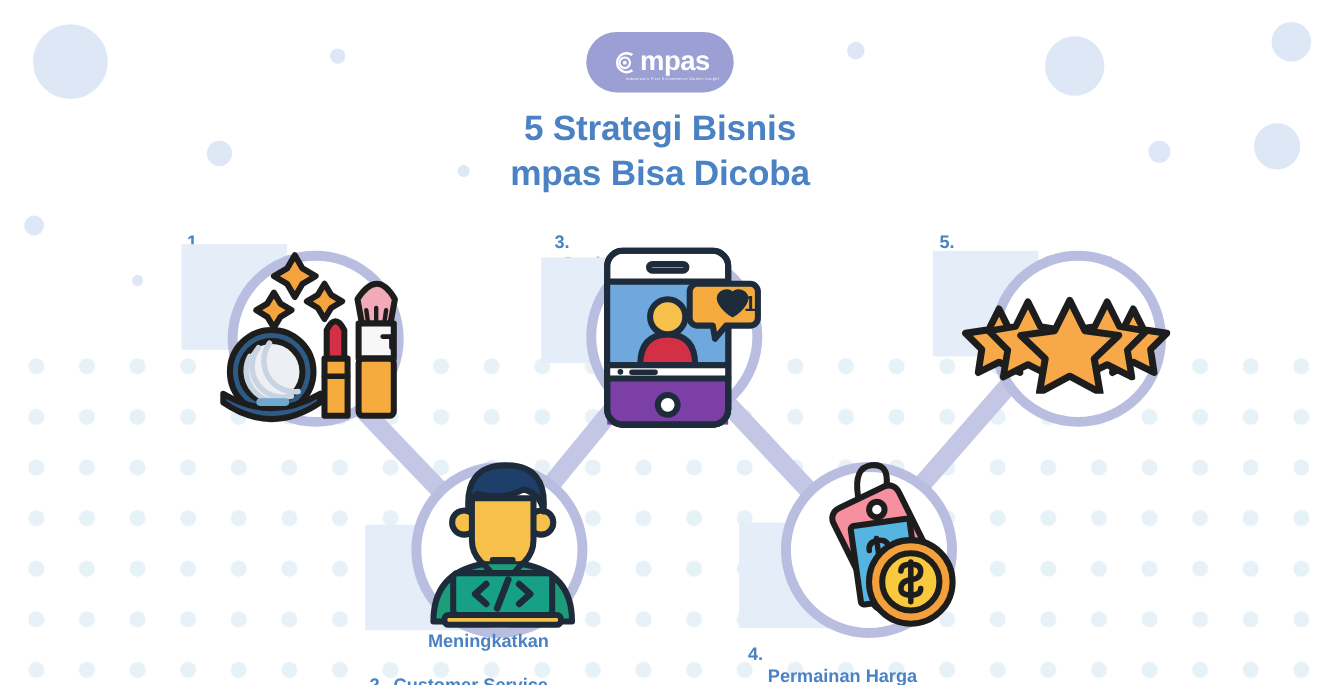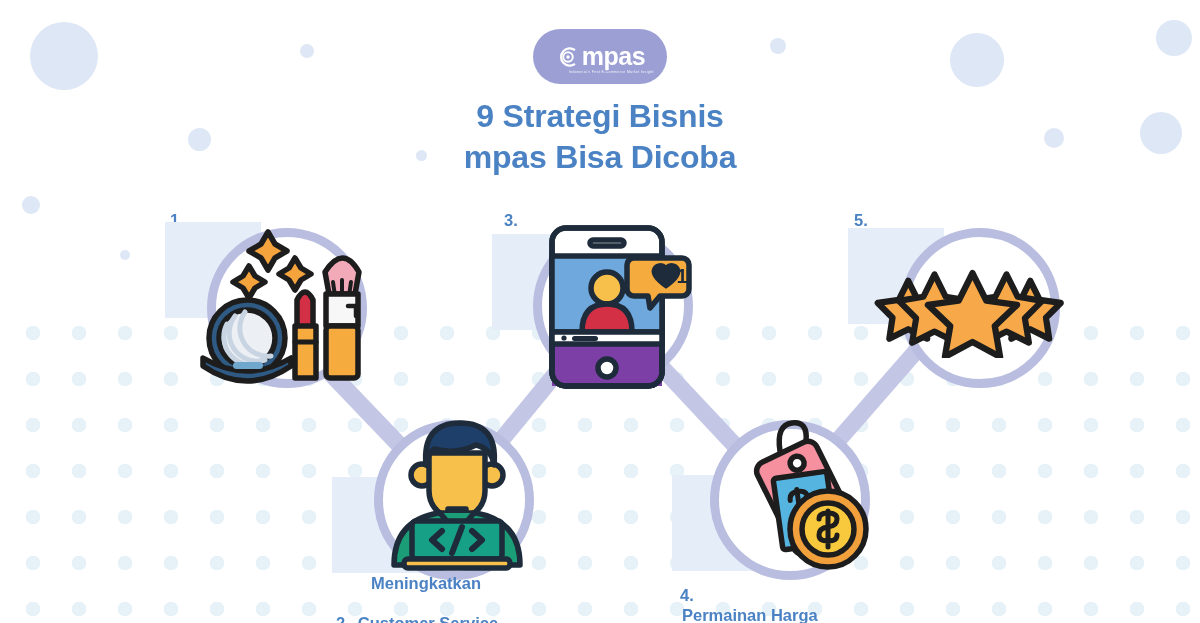--- a/index.html
+++ b/index.html
@@ -243,21 +243,21 @@
         <path d="M20 152 q0 -44 44 -52 l38 0 q44 8 44 52 z" fill="#1b9e78"></path>
         <path d="M66 100 l17 20 17 -20" fill="#1b9e78"></path>
 
         <rect x="38" y="108" width="90" height="38" rx="4" fill="#16a085"></rect>
         <rect x="30" y="146" width="106" height="9" rx="4" fill="#f7c04a"></rect>
         <path d="M68 118 l-10 9 10 9 M98 118 l10 9 -10 9 M88 114 l-10 26" fill="none" stroke="#1d2b3a" stroke-width="6"></path>
       </g>
     </svg>
 
     <div class="label" style="left:6px; top:148px; width:230px; text-align:left;">
-      <div style="margin-left:35px;">Meningkatkan</div>
+      <div style="margin-left:53px;">Meningkatkan</div>
       <div class="label-row">
         <span class="num">2.</span>
         <span>Customer Service</span>
       </div>
     </div>
   </div>
 
   <div class="node" style="left:668px; top:405px; width:240px; height:200px;">
     <div class="node-square" style="left:4px; top:70px;"></div>
     <div class="node-ring" style="left:42px; top:15px; width:160px; height:160px;"></div>
@@ -274,36 +274,36 @@
         <path d="M92 76 v46 M84 86 q0 -8 9 -8 q9 0 9 8 q0 8 -9 10 q-9 2 -9 10 q0 8 9 8 q9 0 9 -8" fill="none" stroke="#1d1d1d" stroke-width="5" transform="rotate(-8 95 85)"></path>
 
         <circle cx="122" cy="116" r="38" fill="#f2a03c"></circle>
         <circle cx="122" cy="116" r="26" fill="#f8c93d"></circle>
         <path d="M122 98 v36 M113 106 q0 -6 9 -6 q9 0 9 6 q0 7 -9 8 q-9 1 -9 8 q0 6 9 6 q9 0 9 -6" fill="none" stroke="#1d1d1d" stroke-width="5"></path>
       </g>
     </svg>
 
     <div class="label" style="left:12px; top:160px; width:240px;">
       <span class="num">4.</span>
-      <span style="margin-left:2px;">Permainan Harga</span>
+      <span style="margin-left:18px;">Permainan Harga</span>
     </div>
   </div>
 
   <div class="logo-pill">
     <div class="logo-inner">
       <svg class="logo-mark" viewBox="0 0 30 30" xmlns="http://www.w3.org/2000/svg">
         <g fill="none" stroke="#ffffff" stroke-width="2.6">
           <path d="M23 7 a10 10 0 1 0 0 16"></path>
           <circle cx="15" cy="15" r="5.5" stroke-width="2.2"></circle>
         </g>
         <circle cx="15" cy="15" r="2" fill="#ffffff"></circle>
       </svg>
       <span class="logo-text">mpas</span>
       <span class="logo-sub">Indonesia's First E-Commerce Market Insight</span>
     </div>
   </div>
 
   <div class="title">
-    <div>9 Strategi Bisnis</div>
+    <div>5 Strategi Bisnis</div>
     <div>mpas Bisa Dicoba</div>
   </div>
 
 </div>
 
 </body></html>

